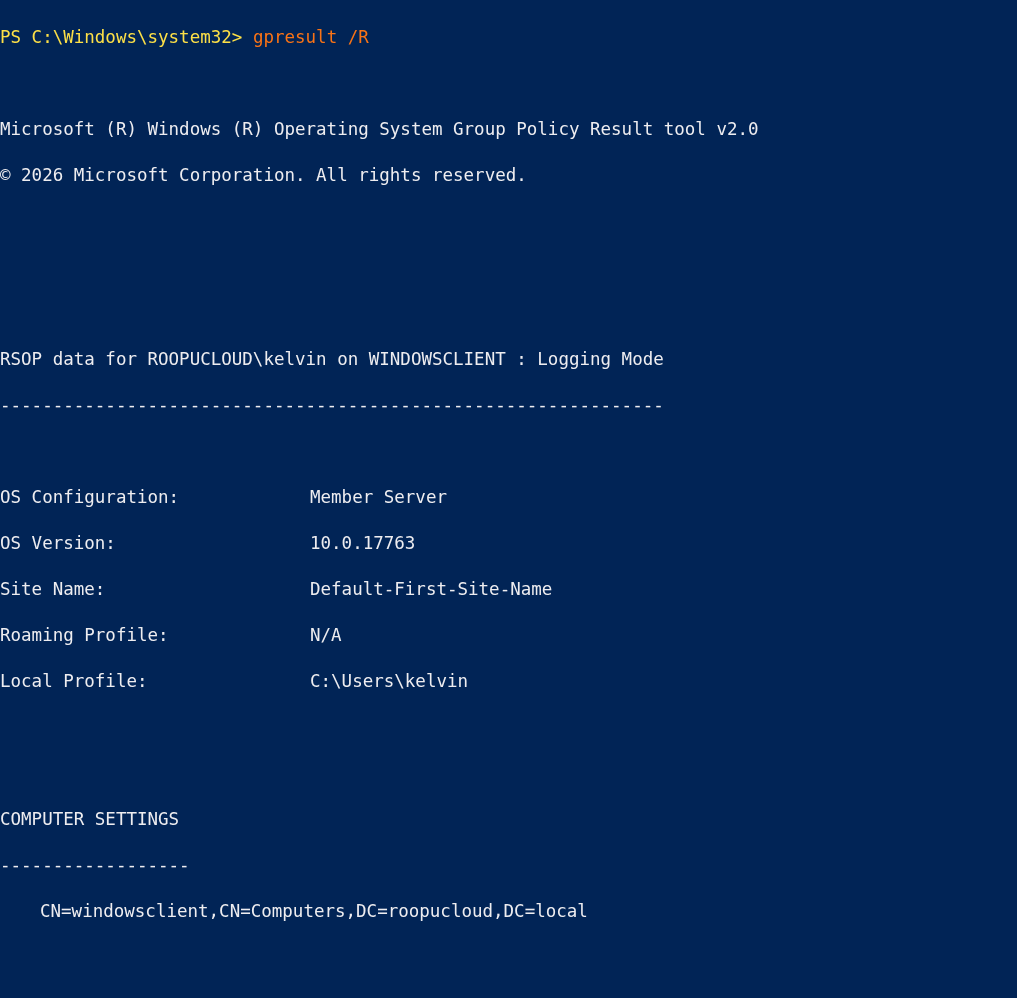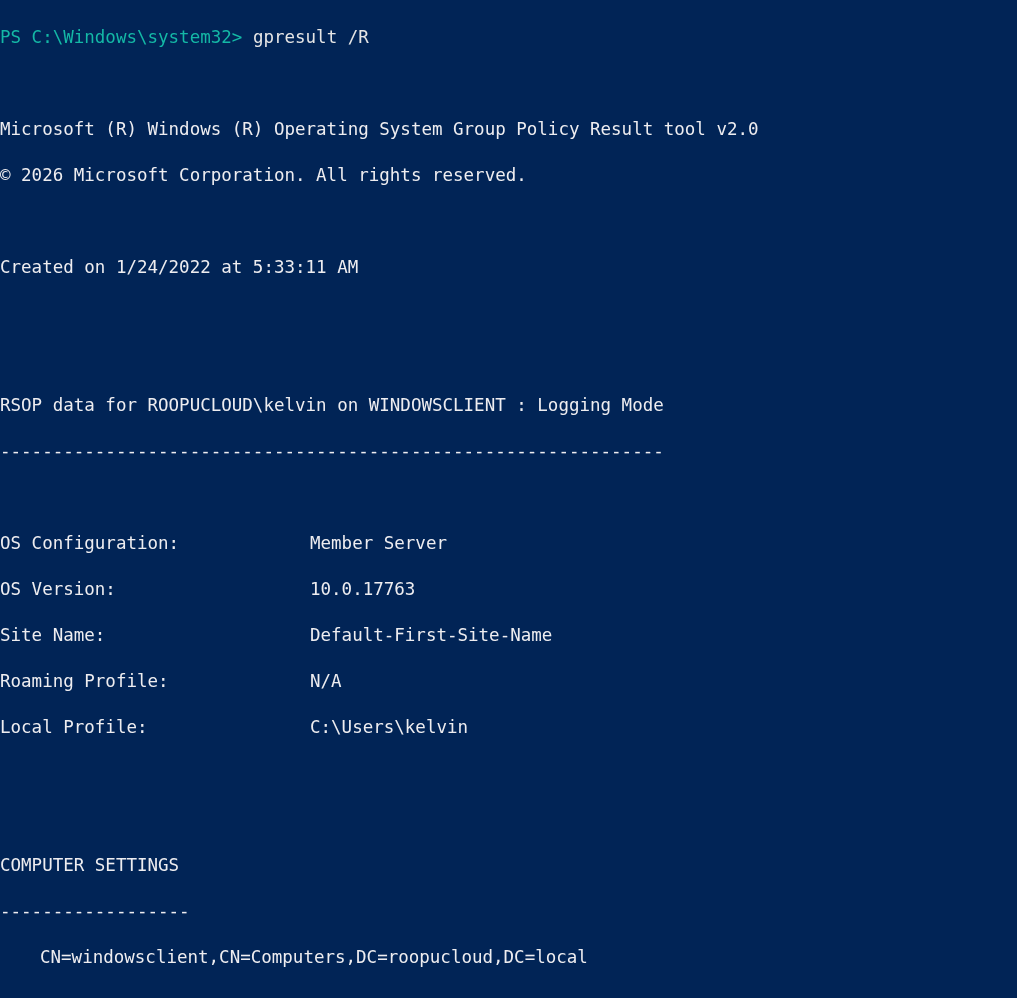--- a/index.html
+++ b/index.html
@@ -12,37 +12,36 @@
     line-height:23px;
     width:1017px;
     height:998px;
     overflow:hidden;
   }
   .term{
     padding:3px 0 0 0;
     white-space:pre;
   }
   .prompt-line{padding:0;}
-  .ps{color:#14b8a6;}
-  .cmd{color:#e5e5e5;}
+  .ps{color:#fde047;}
+  .cmd{color:#f97316;}
   .blank{height:23px;}
   .indent1{padding-left:40px;}
   .row{position:relative;}
   .col2{position:absolute;left:310px;top:0;text-align:center;}
 </style>
 </head>
 <body>
 
 <div class="term">
 <div class="prompt-line"><span class="ps">PS C:\Windows\system32&gt; </span><span class="cmd">gpresult /R</span></div>
 <div class="blank"></div>
 <div>Microsoft (R) Windows (R) Operating System Group Policy Result tool v2.0</div>
 <div>© 2026 Microsoft Corporation. All rights reserved.</div>
 <div class="blank"></div>
-<div>Created on ‎1/‎24/‎2022 at 5:33:11 AM</div>
 <div class="blank"></div>
 <div class="blank"></div>
 <div>RSOP data for ROOPUCLOUD\kelvin on WINDOWSCLIENT : Logging Mode</div>
 <div>---------------------------------------------------------------</div>
 <div class="blank"></div>
 <div class="row"><span>OS Configuration:</span><span class="col2">Member Server</span></div>
 <div class="row"><span>OS Version:</span><span class="col2">10.0.17763</span></div>
 <div class="row"><span>Site Name:</span><span class="col2">Default-First-Site-Name</span></div>
 <div class="row"><span>Roaming Profile:</span><span class="col2">N/A</span></div>
 <div class="row"><span>Local Profile:</span><span class="col2">C:\Users\kelvin</span></div>

